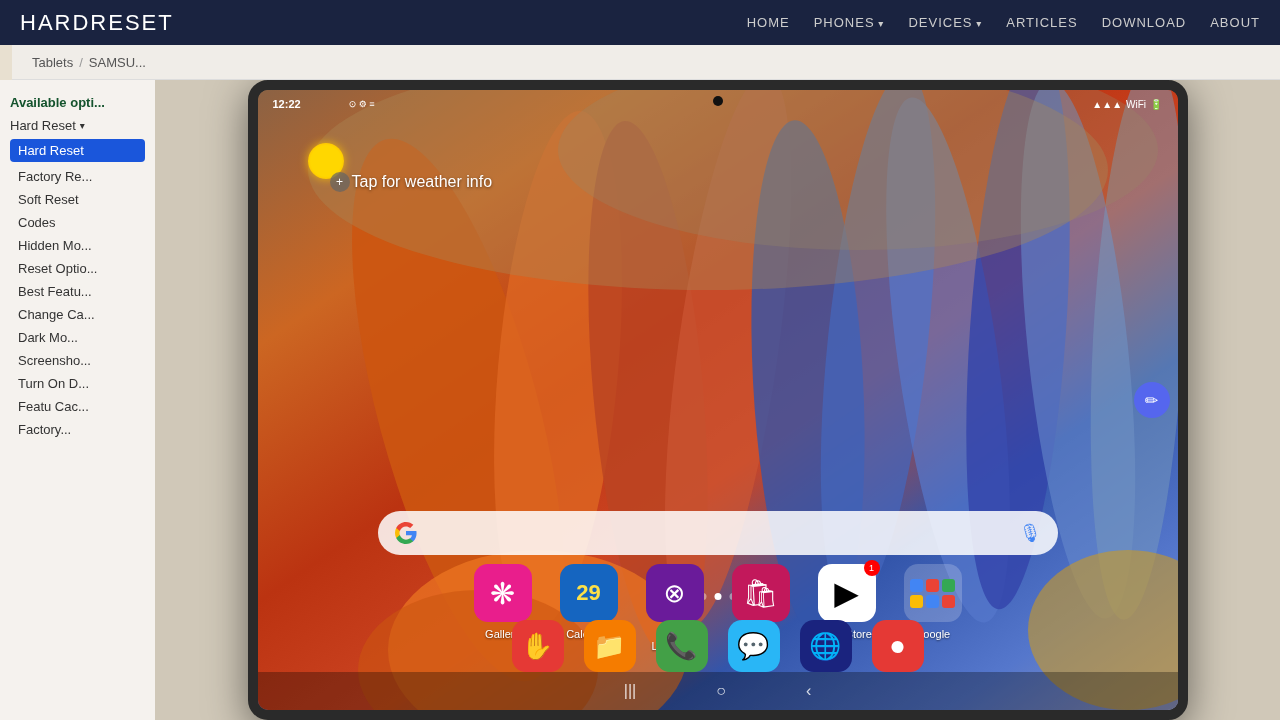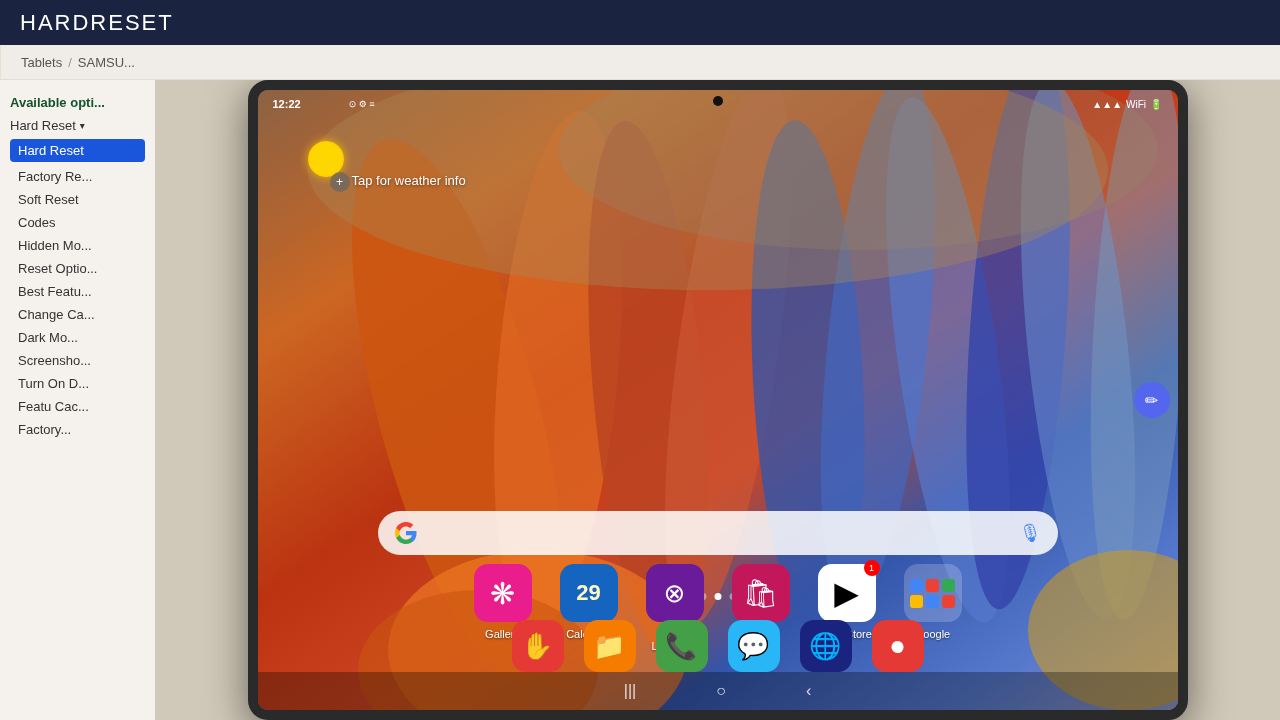--- a/index.html
+++ b/index.html
@@ -39,21 +39,21 @@
       font-size: 13px;
       cursor: pointer;
       text-transform: uppercase;
       letter-spacing: 1px;
     }
     .nav-link.has-arrow::after { content: ' ▾'; font-size: 10px; }
 
     
     #breadcrumb-bar {
       position: absolute;
-      top: 45px; left: 1px; right: 0;
+      top: 45px; left: 12px; right: 0;
       height: 35px;
       background: #f0ede8;
       display: flex;
       align-items: center;
       padding: 0 20px;
       font-size: 13px;
       color: #555;
       z-index: 100;
       border-bottom: 1px solid #ddd;
     }
@@ -202,21 +202,21 @@
     }
     #weather-icon {
       width: 36px;
       height: 36px;
       background: radial-gradient(circle, #FFD700 60%, #FFA500 100%);
       border-radius: 50%;
       box-shadow: 0 0 10px rgba(255,200,0,0.8);
     }
     #weather-text {
       color: white;
-      font-size: 13px;
+      font-size: 16px;
       text-shadow: 0 1px 3px rgba(0,0,0,0.5);
       margin-top: 43px;
     }
     #add-widget-btn {
       position: absolute;
       top: 42px;
       left: 22px;
       width: 20px;
       height: 20px;
       background: rgba(100,100,100,0.7);
@@ -396,20 +396,28 @@
       background: #111;
       border-radius: 50%;
       z-index: 20;
     }
   </style>
 </head>
 <body>
 
 <div id="top-nav">
   <span id="site-logo">HARDRESET</span>
+  <div class="nav-links">
+    <span class="nav-link">HOME</span>
+    <span class="nav-link has-arrow">PHONES</span>
+    <span class="nav-link has-arrow">DEVICES</span>
+    <span class="nav-link">ARTICLES</span>
+    <span class="nav-link">DOWNLOAD</span>
+    <span class="nav-link">ABOUT</span>
+  </div>
 </div>
 
 <div id="breadcrumb-bar">
   <span class="breadcrumb-link">Tablets</span>
   <span class="breadcrumb-sep">/</span>
   <span class="breadcrumb-link">SAMSU...</span>
 </div>
 
 <div id="sidebar">
   <div class="sidebar-section-title">Available opti...</div>
@@ -516,21 +524,21 @@
 
         <div class="app-icon-container">
           <div class="app-icon" style="background:#E91E8C;">
             <span style="color:white;font-size:30px;">❋</span>
           </div>
           <span class="app-label">Gallery</span>
         </div>
 
         <div class="app-icon-container">
           <div class="app-icon" style="background:#1565C0;">
-            <span style="color:#fef9c3;font-weight:bold;font-size:22px;">29</span>
+            <span style="color:#fde047;font-weight:bold;font-size:22px;">29</span>
           </div>
           <span class="app-label">Calendar</span>
         </div>
 
         <div class="app-icon-container">
           <div class="app-icon" style="background:#6A1B9A;">
             <span style="color:white;font-size:26px;">⊗</span>
           </div>
           <span class="app-label">Game Launcher</span>
         </div>

